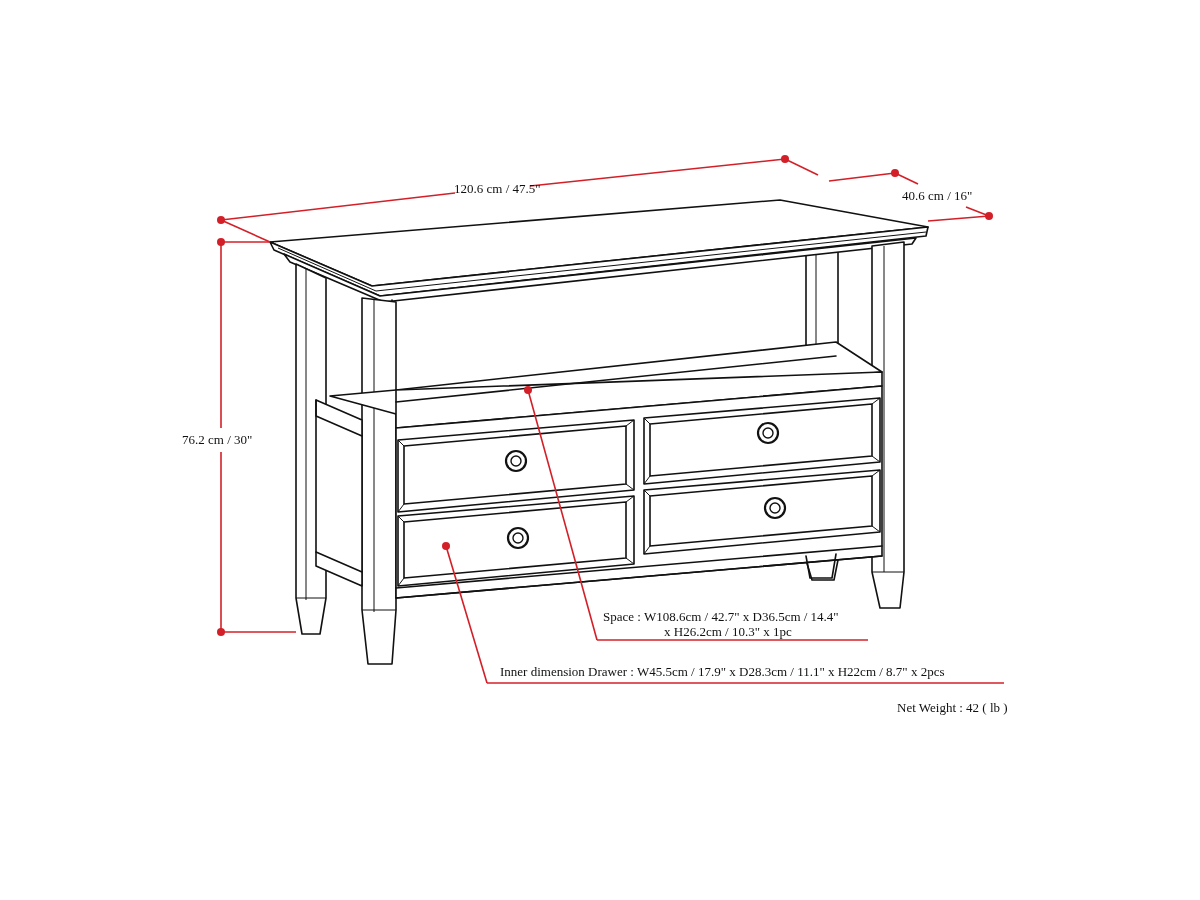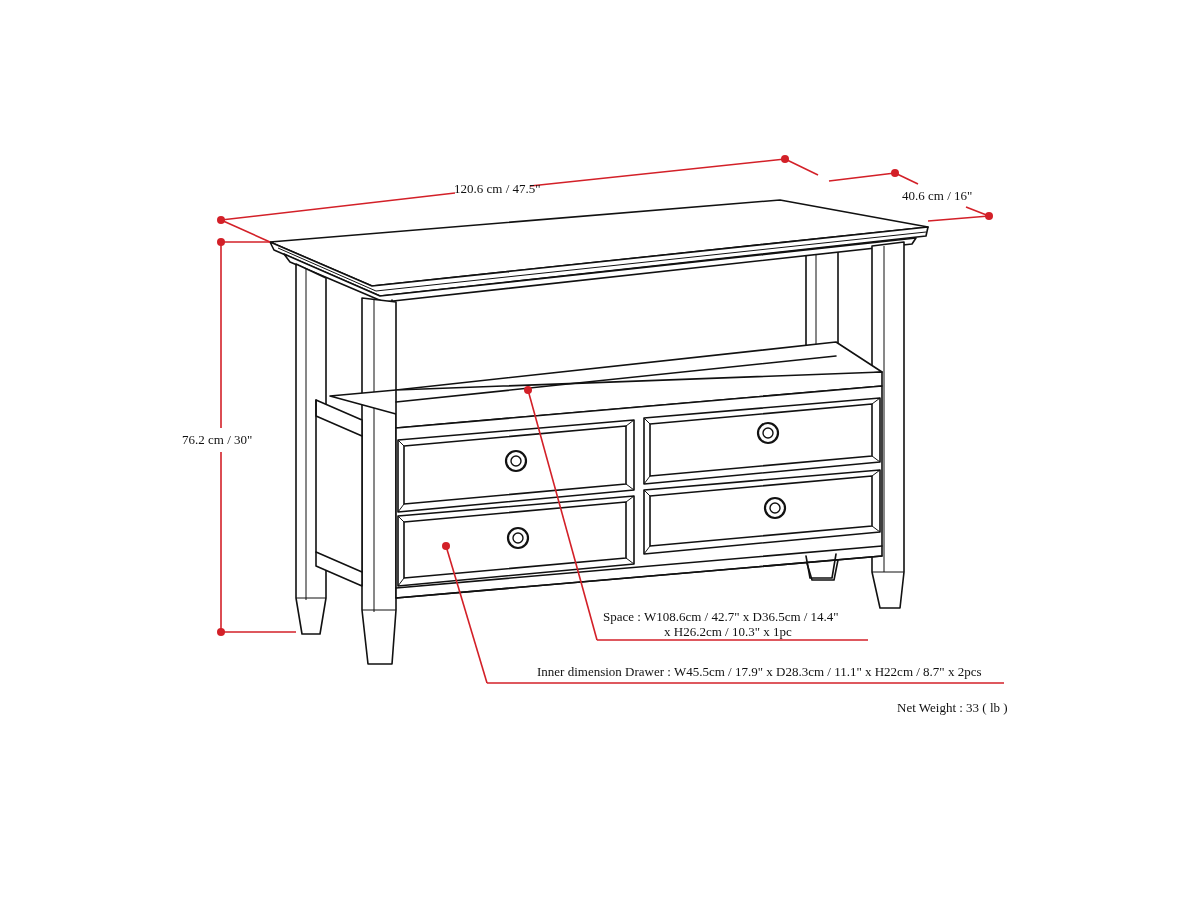--- a/index.html
+++ b/index.html
@@ -156,14 +156,14 @@
       <line class="dim" x1="487" y1="683" x2="1004" y2="683"></line>
     </g>
   </g>
 </svg>
 
 <div class="lbl" style="left:454px; top:181px;">120.6 cm / 47.5"</div>
 <div class="lbl" style="left:902px; top:188px;">40.6 cm / 16"</div>
 <div class="lbl" style="left:182px; top:432px;">76.2 cm / 30"</div>
 <div class="lbl" style="left:603px; top:609px;">Space : W108.6cm / 42.7" x D36.5cm / 14.4"</div>
 <div class="lbl" style="left:664px; top:624px;">x H26.2cm / 10.3" x 1pc</div>
-<div class="lbl" style="left:500px; top:664px;margin-left:37px;">Inner dimension Drawer : W45.5cm / 17.9" x D28.3cm / 11.1" x H22cm / 8.7" x 2pcs</div>
-<div class="lbl" style="left:897px; top:700px;">Net Weight :  33 ( lb )</div>
+<div class="lbl" style="left:500px; top:664px;">Inner dimension Drawer : W45.5cm / 17.9" x D28.3cm / 11.1" x H22cm / 8.7" x 2pcs</div>
+<div class="lbl" style="left:897px; top:700px;">Net Weight :  42 ( lb )</div>
 
 </body></html>

